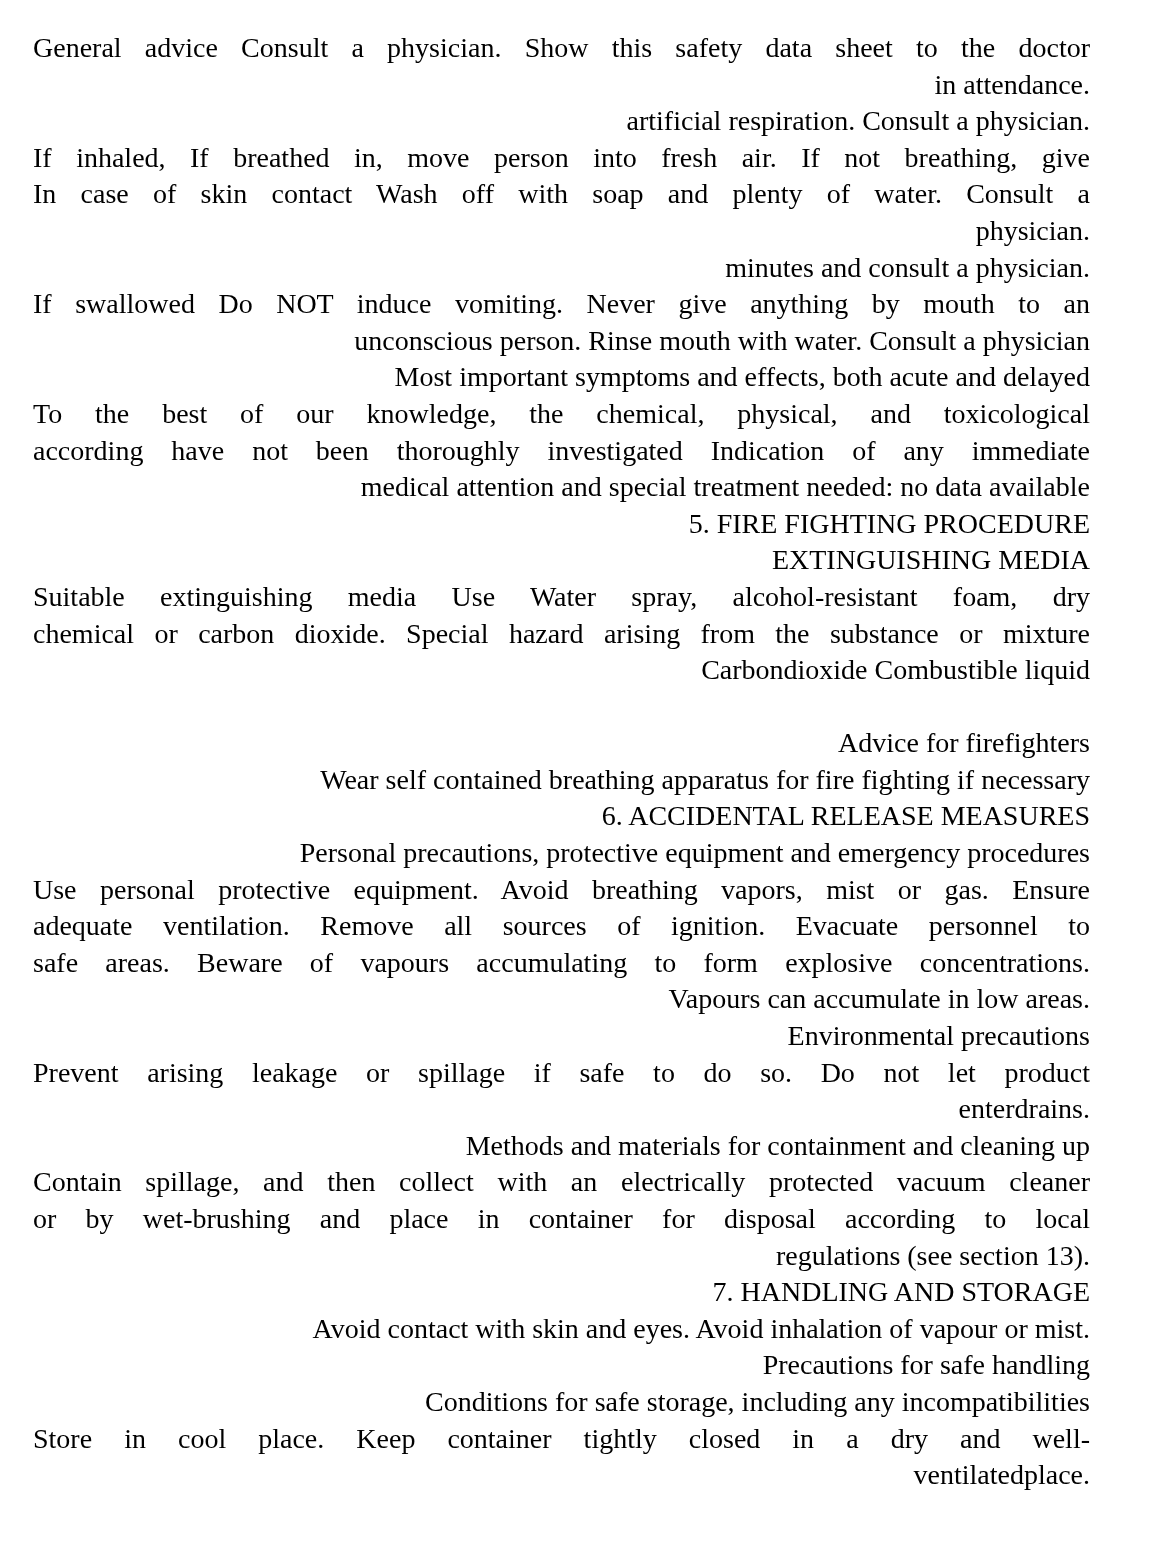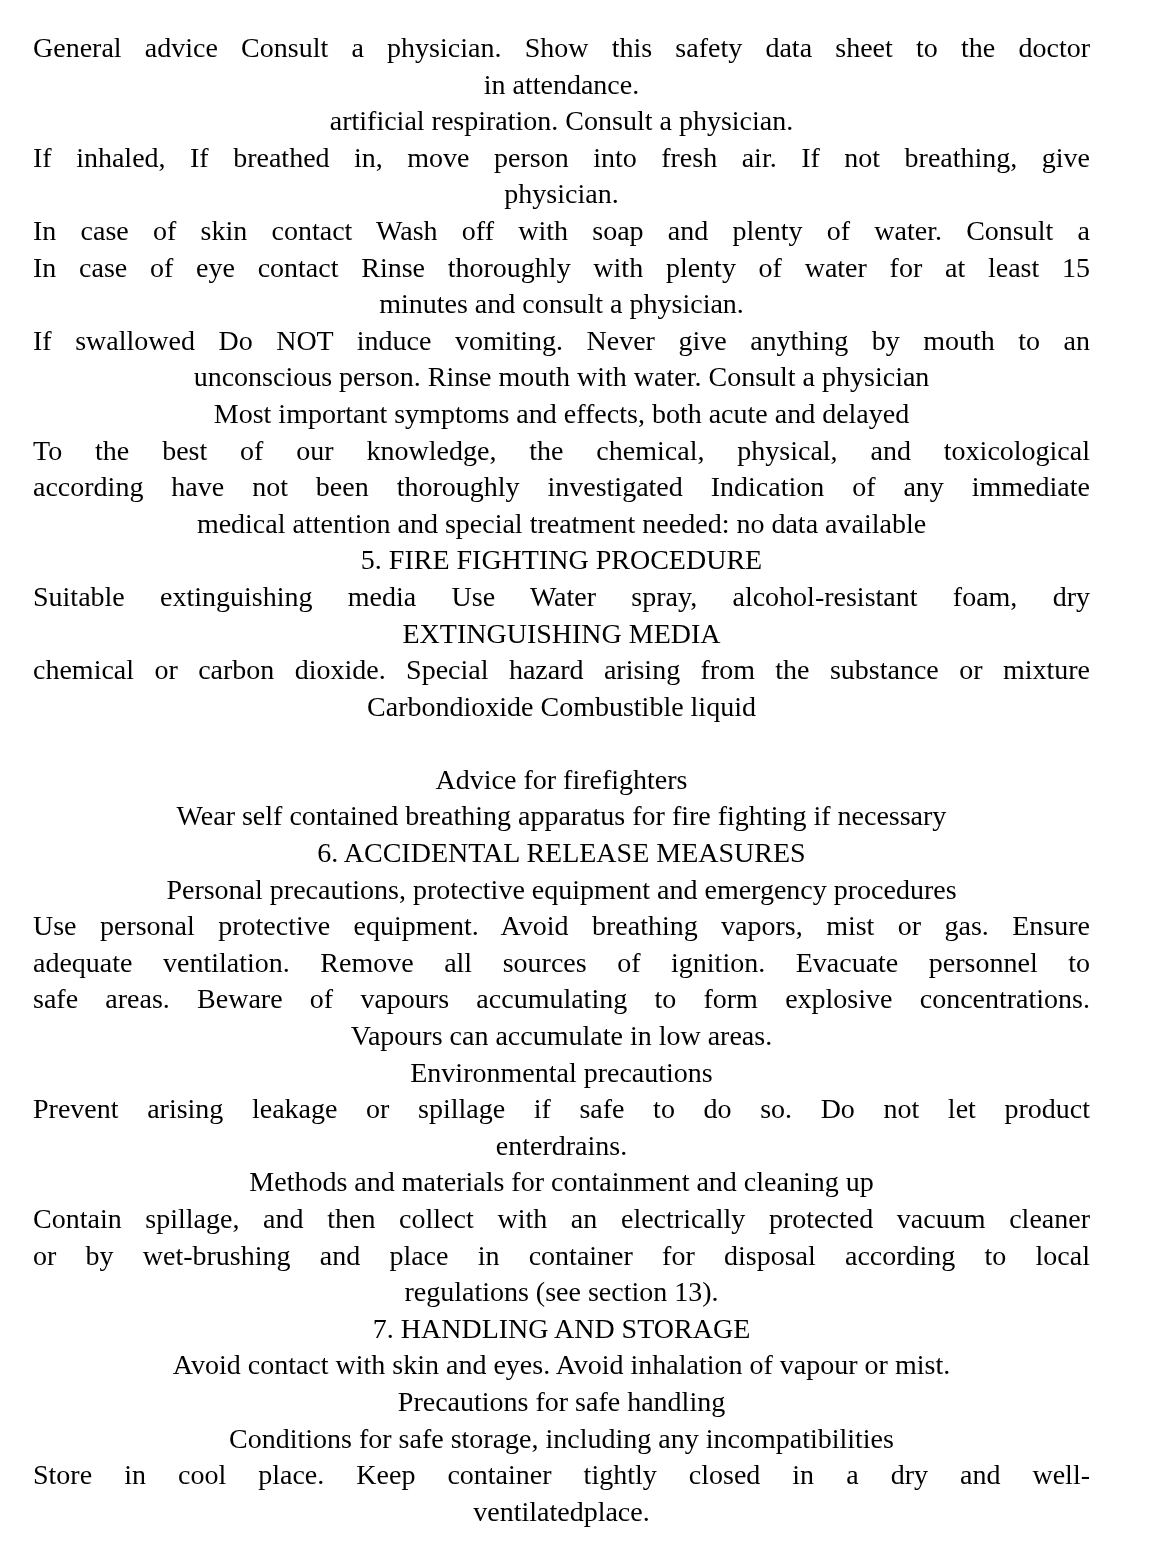--- a/index.html
+++ b/index.html
@@ -19,52 +19,51 @@
   .doc-body {
     font-family: "Liberation Serif", "DejaVu Serif", serif;
     font-size: 28px;
     line-height: 36.6px;
     color: #000000;
     letter-spacing: 0px;
   }
   .line {
     height: 36.6px;
     white-space: pre-wrap;
-    text-align: center;
+    text-align: right;
   }
   .line.j {
     text-align: justify;
     text-align-last: justify;
   }
   .line.blank {
     
   }
 </style>
 </head>
 <body>
 
 <div class="page">
   <div class="doc-body" id="doc-body">
       <div class="line j">General advice Consult a physician. Show this safety data sheet to the doctor</div>
       <div class="line">in attendance.</div>
       <div class="line">artificial respiration. Consult a physician.</div>
       <div class="line j">If inhaled, If breathed in, move person into fresh air. If not breathing, give</div>
+      <div class="line j">In case of skin contact Wash off with soap and plenty of water. Consult a</div>
       <div class="line">physician.</div>
-      <div class="line j">In case of skin contact Wash off with soap and plenty of water. Consult a</div>
-      <div class="line j">In case of eye contact Rinse thoroughly with plenty of water for at least 15</div>
       <div class="line">minutes and consult a physician.</div>
       <div class="line j">If swallowed Do NOT induce vomiting. Never give anything by mouth to an</div>
       <div class="line">unconscious person. Rinse mouth with water. Consult a physician</div>
       <div class="line">Most important symptoms and effects, both acute and delayed</div>
       <div class="line j">To the best of our knowledge, the chemical, physical, and toxicological</div>
       <div class="line j">according have not been thoroughly investigated Indication of any immediate</div>
       <div class="line">medical attention and special treatment needed: no data available</div>
       <div class="line">5. FIRE FIGHTING PROCEDURE</div>
+      <div class="line">EXTINGUISHING MEDIA</div>
       <div class="line j">Suitable extinguishing media Use Water spray, alcohol-resistant foam, dry</div>
-      <div class="line">EXTINGUISHING MEDIA</div>
       <div class="line j">chemical or carbon dioxide. Special hazard arising from the substance or mixture</div>
       <div class="line">Carbondioxide Combustible liquid</div>
       <div class="line blank"></div>
       <div class="line">Advice for firefighters</div>
       <div class="line">Wear self contained breathing apparatus for fire fighting if necessary</div>
       <div class="line">6. ACCIDENTAL RELEASE MEASURES</div>
       <div class="line">Personal precautions, protective equipment and emergency procedures</div>
       <div class="line j">Use personal protective equipment. Avoid breathing vapors, mist or gas. Ensure</div>
       <div class="line j">adequate ventilation. Remove all sources of ignition. Evacuate personnel to</div>
       <div class="line j">safe areas. Beware of vapours accumulating to form explosive concentrations.</div>

